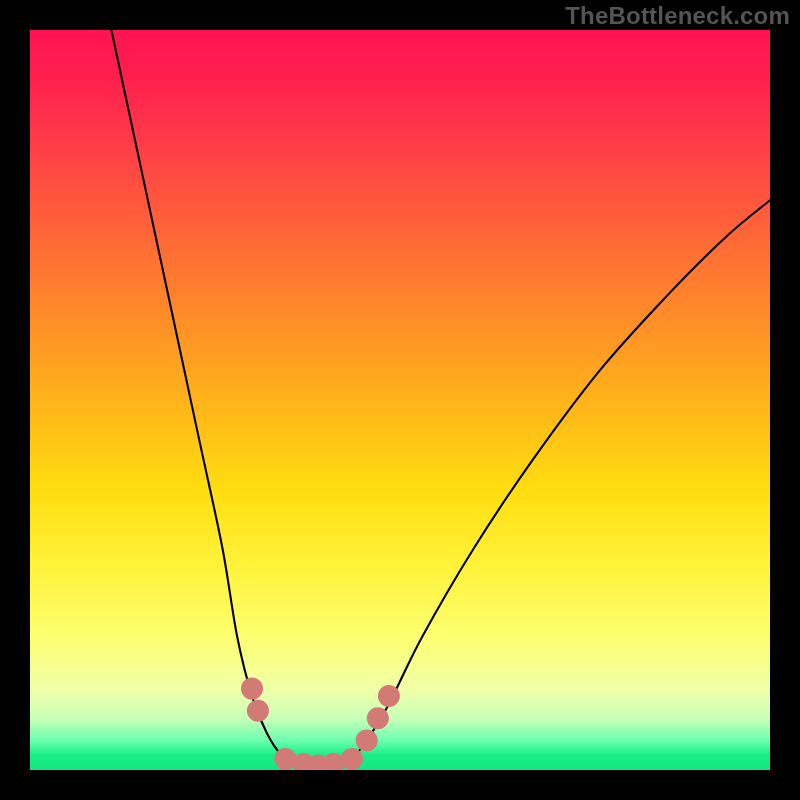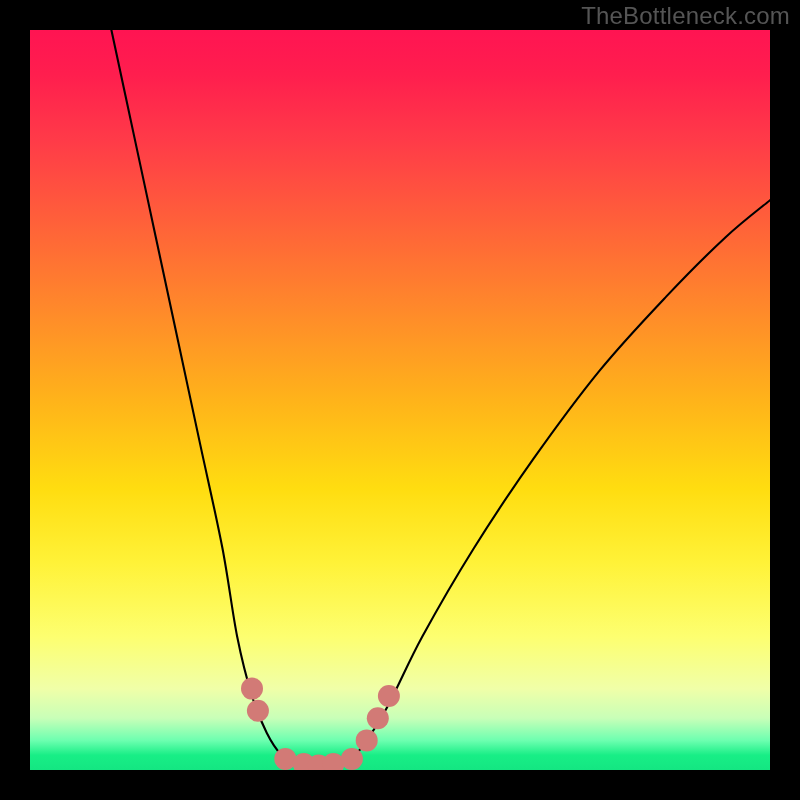--- a/index.html
+++ b/index.html
@@ -16,21 +16,21 @@
     width: 800px;
     height: 800px;
     background: #000;
   }
   .watermark {
     position: absolute;
     top: 2px;
     right: 10px;
     color: #555;
     font-size: 24px;
-    font-weight: 400;
+    font-weight: 700;
     letter-spacing: 0.2px;
     z-index: 5;
     margin-left: 45px;
   }
   .plot {
     position: absolute;
     left: 30px;
     top: 30px;
     width: 740px;
     height: 740px;

